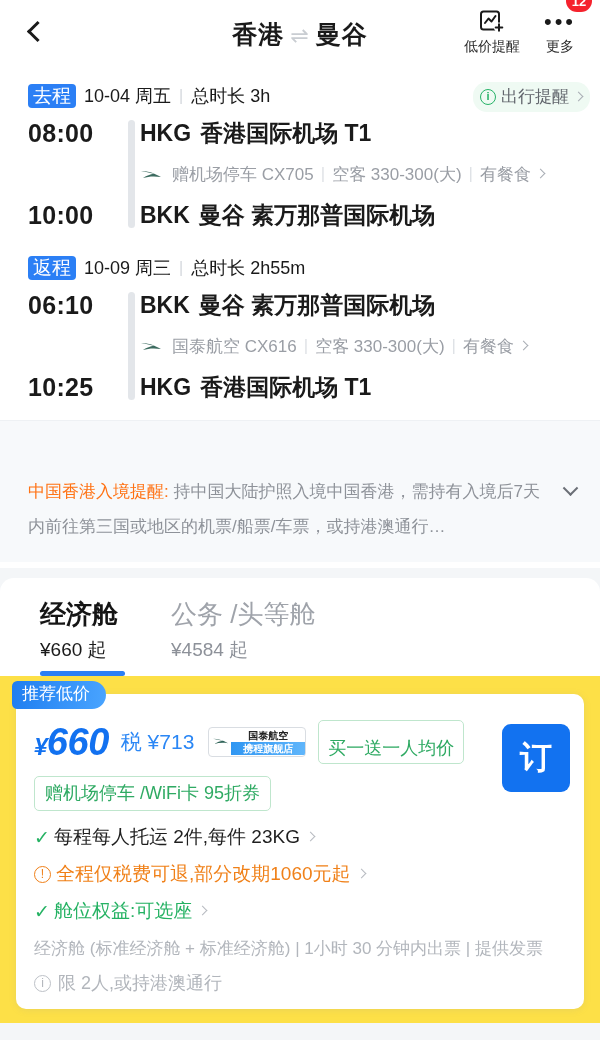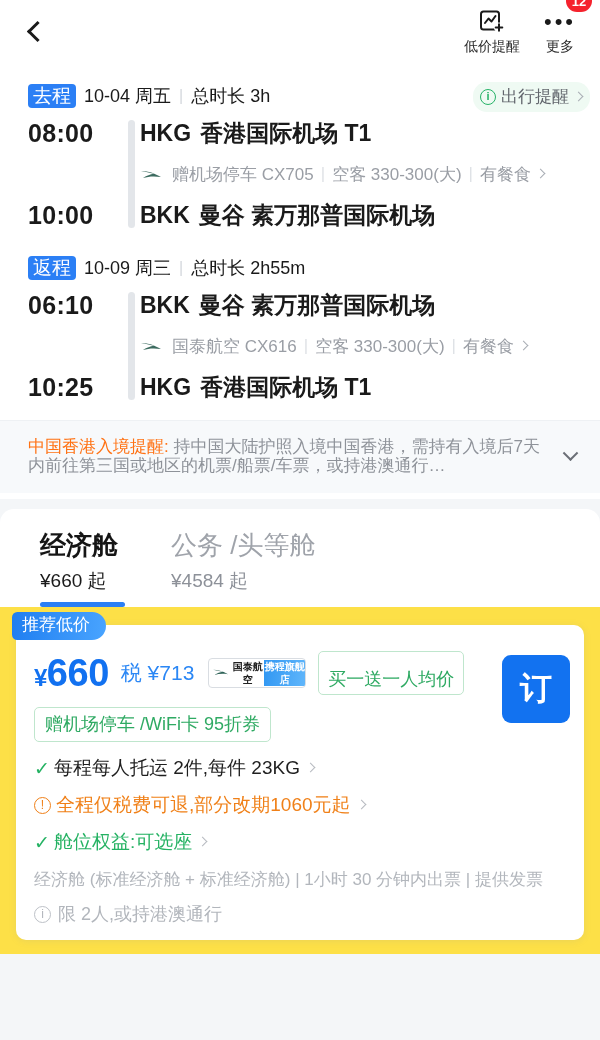--- a/index.html
+++ b/index.html
@@ -118,21 +118,21 @@
   .leg-meta { font-size: 17px; color: #9a9ea5; display: flex; align-items: center; }
   .meta-bar { color: #dfe2e6; margin: 0 7px; }
 
   
   .visa-box {
     background: #f7f9fb; margin: 12px 0 0;
     padding: 16px 54px 18px 28px;
     position: relative;
     border-top: 1px solid #eef1f4;
   }
-  .visa-text { font-size: 17px; line-height: 19px; color: #8e9299; }
+  .visa-text { font-size: 17px; line-height: 35px; color: #8e9299; margin-top: 37px; }
   .visa-text .hl { color: #ff7214; }
   .visa-chev {
     position: absolute; right: 24px; top: 50%; margin-top: -5px;
     width: 11px; height: 11px;
     border-right: 2px solid #6b6f76; border-bottom: 2px solid #6b6f76;
     transform: rotate(45deg) translate(-3px,-3px);
     cursor: pointer;
   }
 
   
@@ -166,33 +166,33 @@
     position: absolute; left: -4px; top: -13px;
     background: linear-gradient(95deg,#1f7ef0 0%,#49a4ff 100%);
     color: #fff; font-size: 17px;
     padding: 3px 16px 5px 10px;
     border-radius: 6px 16px 16px 6px;
     line-height: 1.2;
   }
   .price-row { display: flex; align-items: center; }
   .price-main {
     font-size: 38px; font-weight: bold; color: #1271f0;
-    letter-spacing: -0.5px; line-height: 1;
+    letter-spacing: -0.5px; line-height: 1; font-style: italic;
   }
   .price-main .yen { font-size: 24px; font-weight: bold; }
   .price-tax { font-size: 21px; color: #2b87f5; margin-left: 12px; }
   .airline-chip {
     margin-left: 14px; width: 98px; height: 30px;
     border: 1px solid #d9dde2; border-radius: 4px;
     display: flex; align-items: center; overflow: hidden;
     background: #fff; flex: 0 0 98px;
     position: relative;
   }
   .chip-wing { width: 22px; flex: 0 0 22px; padding-left: 3px; }
-  .chip-stack { display: flex; flex: 1; }
+  .chip-stack { display: flex; flex-direction: column; flex: 1; }
   .chip-top { font-size: 10px; color: #222; text-align: center; font-weight: bold; line-height: 13px; }
   .chip-bot {
     font-size: 10px; color: #fff; text-align: center;
     background: linear-gradient(100deg,#2f96f2,#60b6fb);
     line-height: 13px; font-weight: bold;
   }
   .promo-chip {
     margin-left: 12px;
     border: 1px solid #bfe6cd; border-radius: 5px;
     color: #2faa63; font-size: 18px;
@@ -252,20 +252,23 @@
   }
 </style>
 </head>
 <body>
 
 <div class="screen">
 
   <div class="header">
     <div class="back-btn">
       <div class="back-chevron"></div>
+    </div>
+    <div class="header-title">
+      <span>香港</span><span class="arrows">⇌</span><span>曼谷</span>
     </div>
     <div class="header-actions">
       <div class="hdr-action">
         <div class="hdr-ico">
           <svg width="26" height="24" viewBox="0 0 26 24">
             <rect x="2" y="1.5" width="18" height="18" rx="2.5" fill="none" stroke="#1a1a1a" stroke-width="2"></rect>
             <polyline points="6,13 9.5,8.5 12.5,11.5 16.5,6" fill="none" stroke="#1a1a1a" stroke-width="2" stroke-linecap="round" stroke-linejoin="round"></polyline>
             <circle cx="20" cy="17.5" r="5" fill="#fff"></circle>
             <path d="M20 14.2 V20.8 M16.7 17.5 H23.3" stroke="#1a1a1a" stroke-width="2" stroke-linecap="round"></path>
           </svg>

